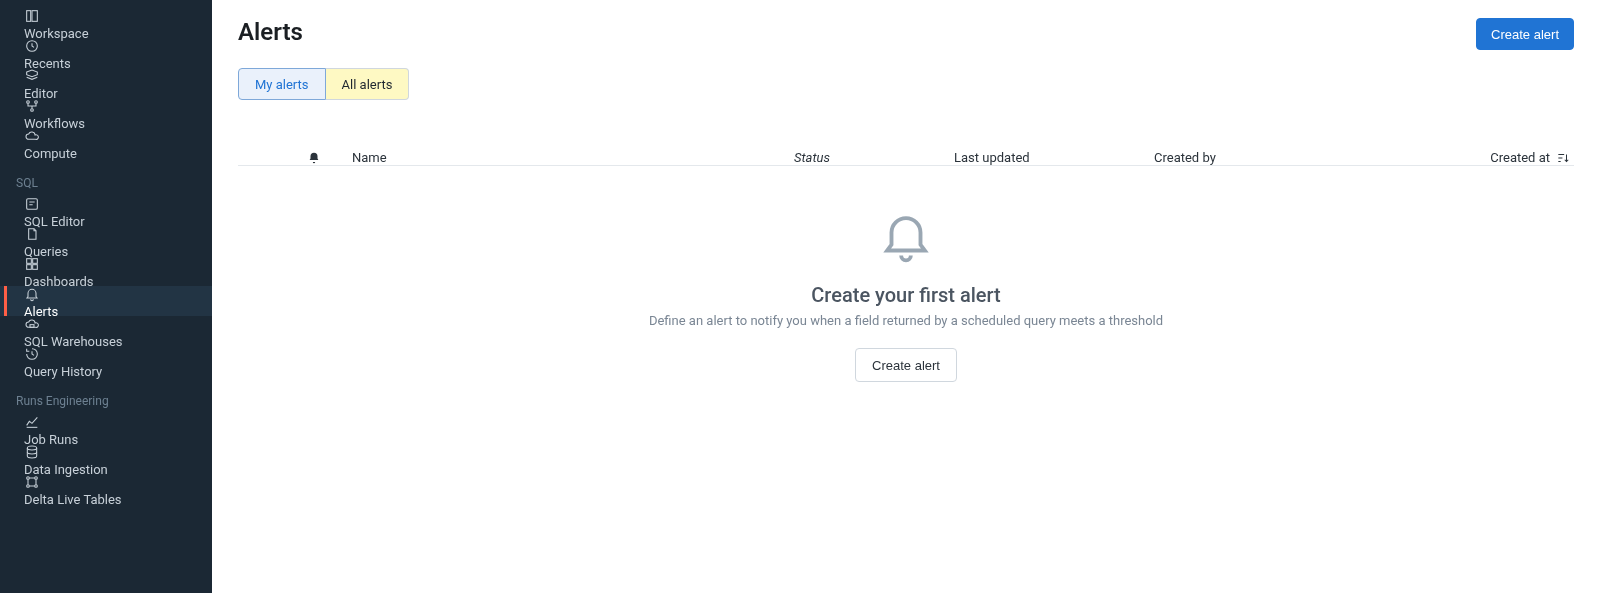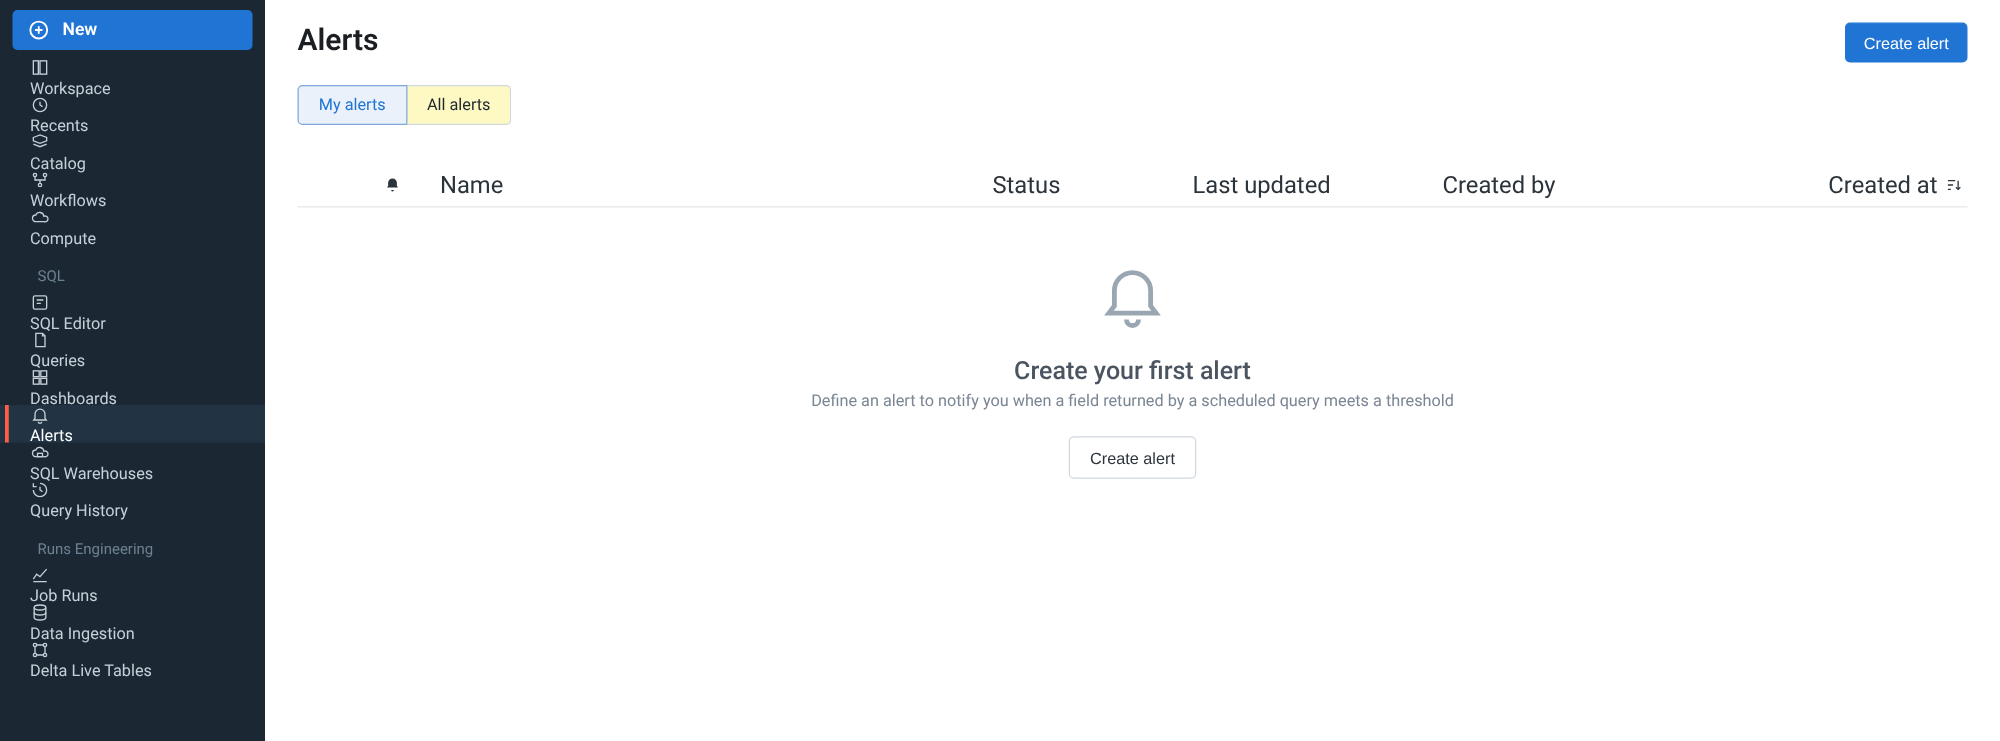--- a/index.html
+++ b/index.html
@@ -58,21 +58,21 @@
     color: #ffffff;
   }
   .nav-item.active::before {
     content: "";
     position: absolute;
     left: 4px; top: 0; bottom: 0;
     width: 3px;
     background: #ff5f46;
   }
   .nav-section {
-    padding: 18px 10px 6px 30px;
+    padding: 18px 10px 6px 16px;
     font-size: 12px;
     color: #6d8091;
   }
 
   
   .main {
     flex: 1 1 auto;
     padding: 18px 26px 0 26px;
     position: relative;
     overflow: hidden;
@@ -123,29 +123,29 @@
     position: relative;
     z-index: 1;
     text-align: center;
   }
 
   
   .table-head {
     margin-top: 30px;
     border-bottom: 1px solid #e4e8ec;
     display: flex;
-    align-items: center;
+    align-items: flex-end;
     height: 36px;
     color: #2b333b;
-    font-size: 19px;
+    font-size: 13px;
     padding-left: 50px;
   }
   .col-bell  { width: 52px; display:flex; justify-content:center; }
   .col-name  { flex: 1 1 auto; padding-left: 12px; }
-  .col-status{ width: 160px; }
+  .col-status{ width: 160px; font-style: italic; }
   .col-upd   { width: 200px; }
   .col-by    { width: 260px; }
   .col-at    { width: 160px; text-align: right; display:flex; justify-content:flex-end; align-items:center; gap:6px; padding-right:4px;}
   .sort-ico { width:14px; height:14px; }
 
   
   .empty {
     margin-top: 40px;
     text-align: center;
     color: #6b7785;
@@ -172,51 +172,41 @@
     font-size: 13px;
     color: #2b333b;
     cursor: pointer;
   }
 </style>
 </head>
 <body>
 
 <nav class="sidebar">
 
-  <div class="new-btn-wrap">
-    <div class="new-btn">
-      <svg width="18" height="18" viewBox="0 0 24 24" fill="none" stroke="currentColor" stroke-width="2">
-          <circle cx="12" cy="12" r="9"></circle>
-          <line x1="12" y1="8" x2="12" y2="16"></line>
-          <line x1="8" y1="12" x2="16" y2="12"></line>
-        </svg>
-      <span>New</span>
-    </div>
-  </div>
 
   <div class="nav-item">
     <svg viewBox="0 0 24 24" fill="none" stroke="currentColor" stroke-width="1.6">
         <rect x="4" y="4" width="6" height="16"></rect>
         <rect x="12" y="4" width="8" height="16"></rect>
       </svg>
     <span>Workspace</span>
   </div>
   <div class="nav-item">
     <svg viewBox="0 0 24 24" fill="none" stroke="currentColor" stroke-width="1.6">
         <circle cx="12" cy="12" r="8"></circle>
         <polyline points="12 8 12 12 15 14"></polyline>
       </svg>
     <span>Recents</span>
   </div>
   <div class="nav-item">
     <svg viewBox="0 0 24 24" fill="none" stroke="currentColor" stroke-width="1.6">
         <path d="M4 6l8-3 8 3v4l-8 3-8-3V6z"></path>
         <path d="M4 14l8 3 8-3"></path>
       </svg>
-    <span>Catalog</span>
+    <span>Editor</span>
   </div>
   <div class="nav-item">
     <svg viewBox="0 0 24 24" fill="none" stroke="currentColor" stroke-width="1.6">
         <circle cx="6" cy="6" r="2"></circle>
         <circle cx="18" cy="6" r="2"></circle>
         <circle cx="12" cy="18" r="2"></circle>
         <path d="M6 8v4h12V8M12 12v4"></path>
       </svg>
     <span>Workflows</span>
   </div>

